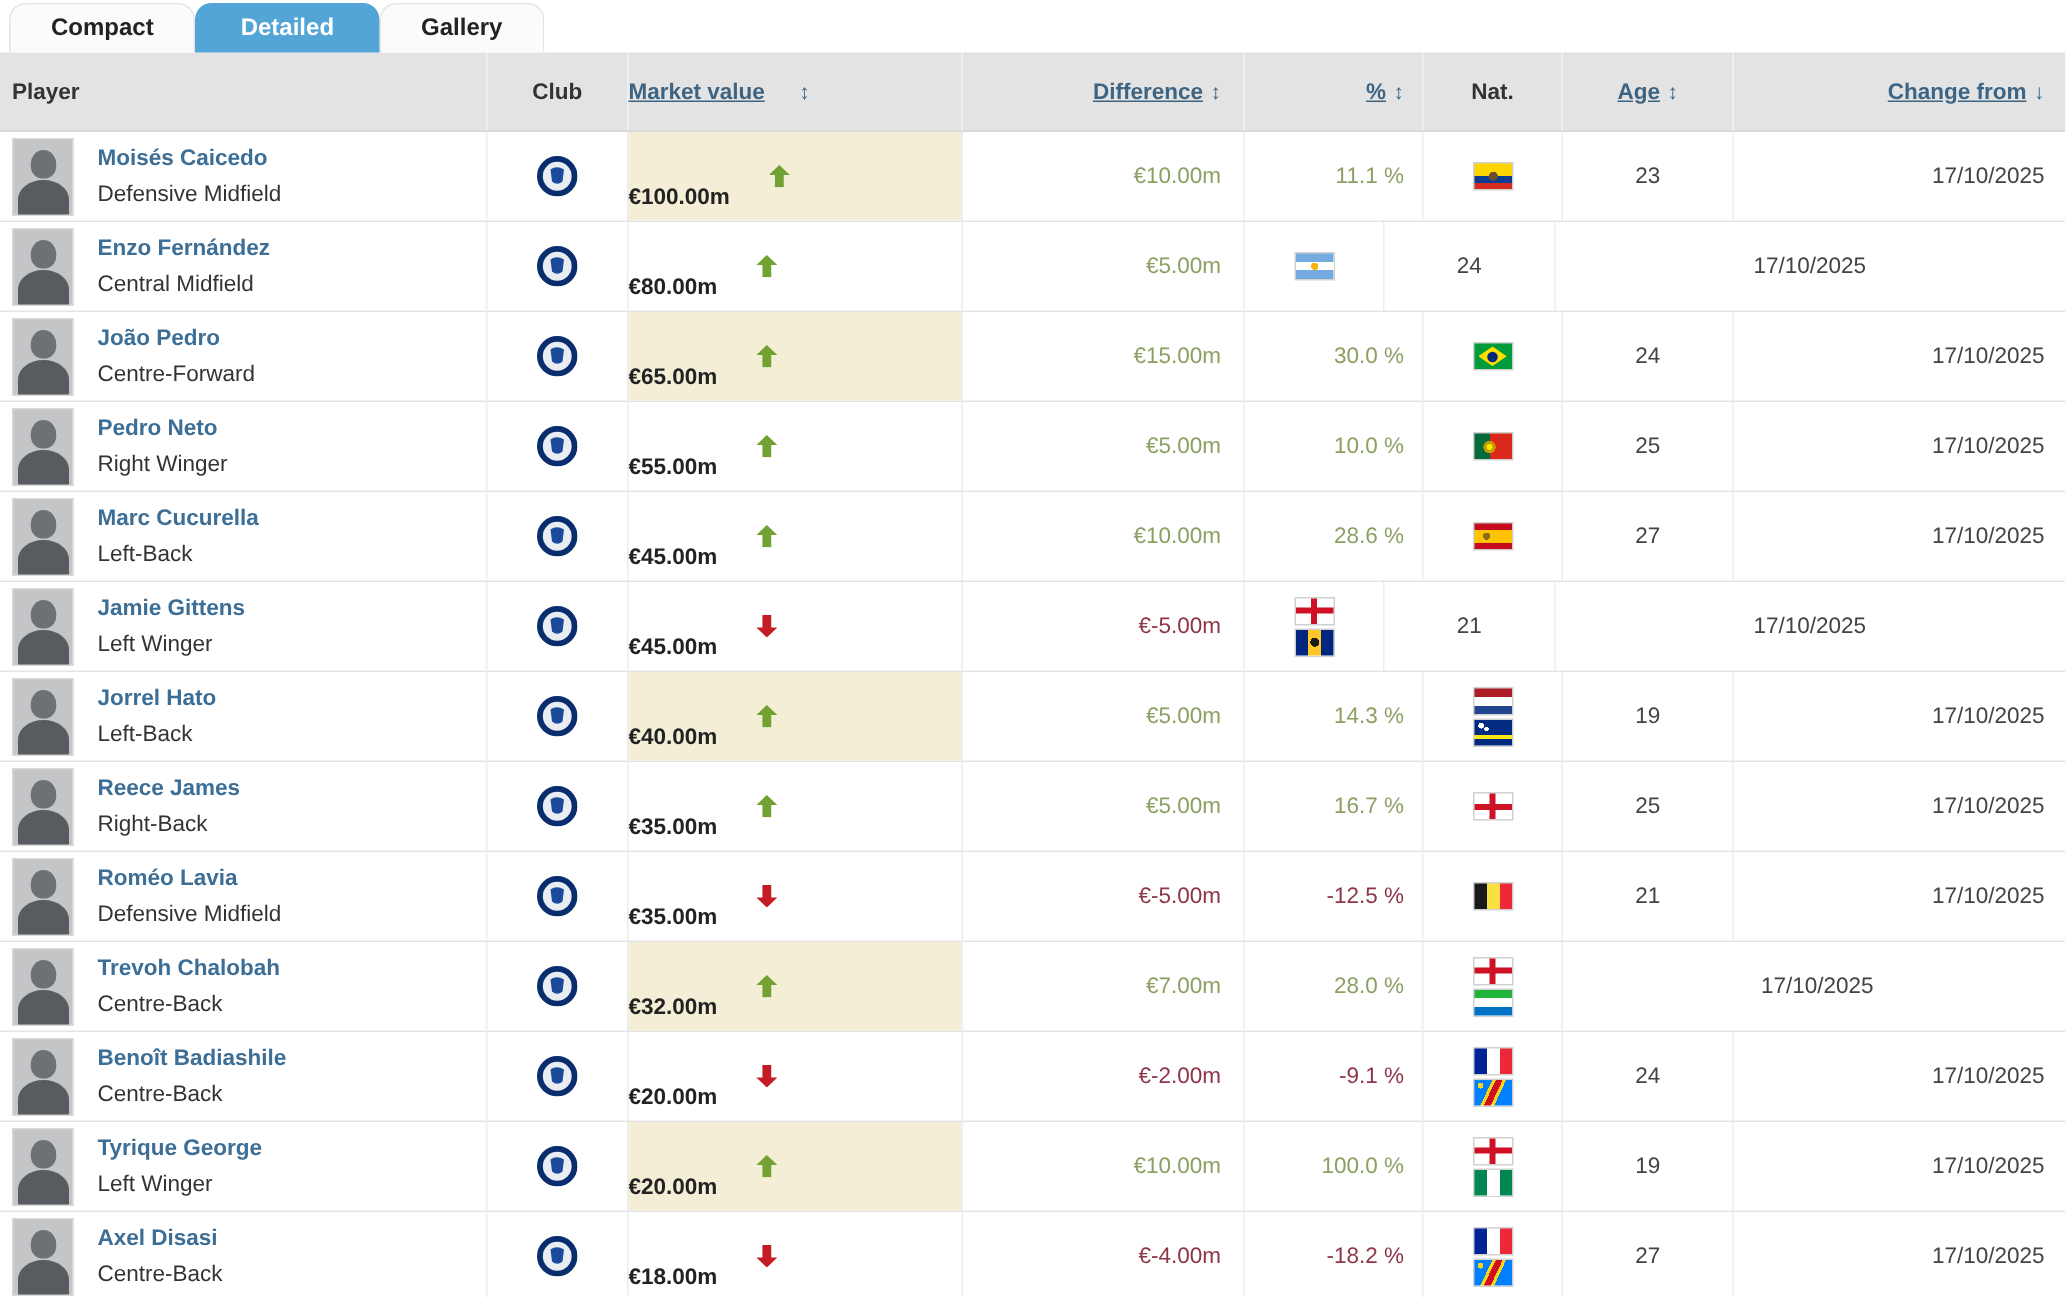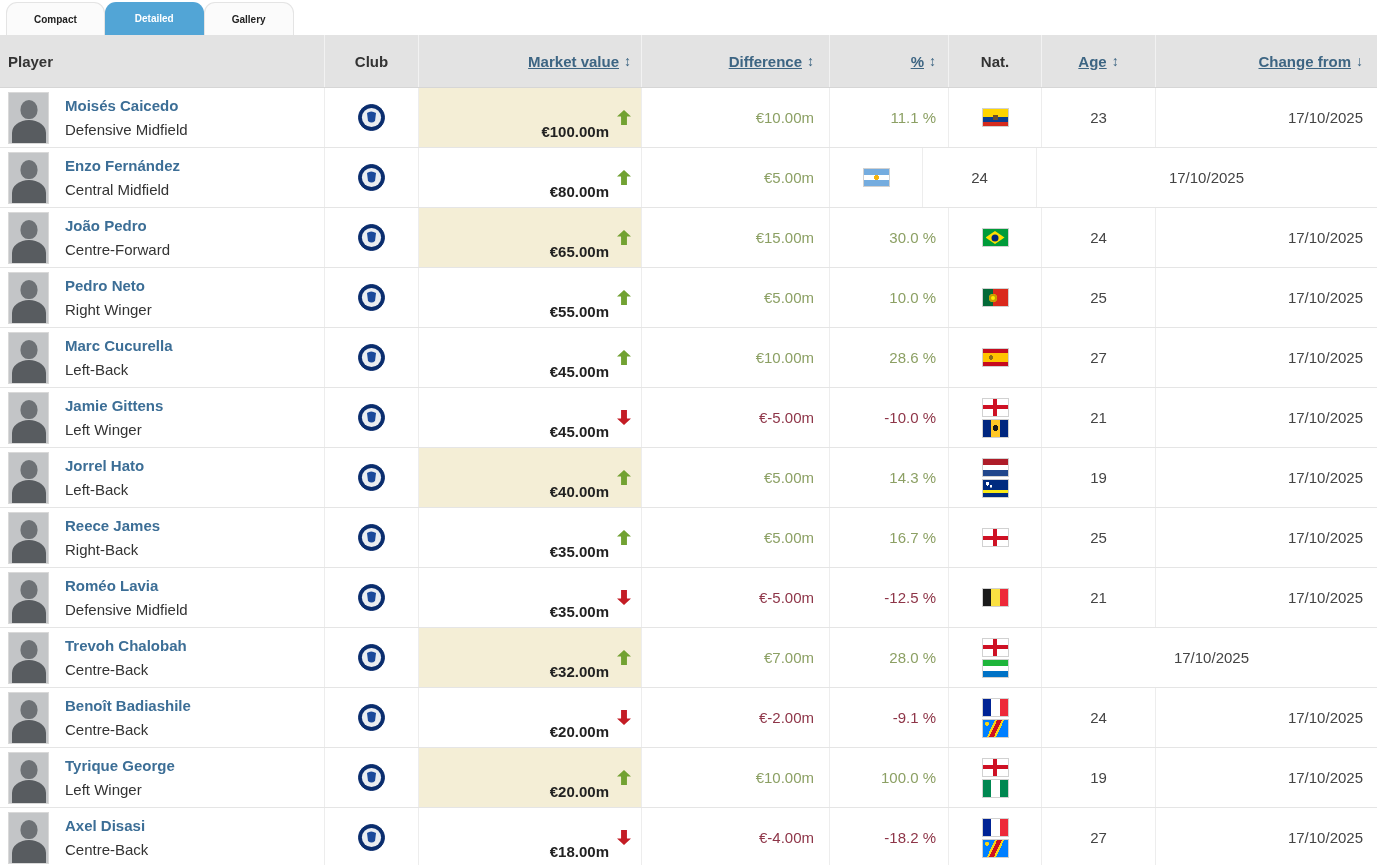--- a/index.html
+++ b/index.html
@@ -3,37 +3,37 @@
 <meta charset="utf-8">
 <style>
   html,body{margin:0;padding:0;background:#fff;}
   *{box-sizing:border-box;}
   #app{width:1377px;height:865px;overflow:hidden;position:relative;background:#fff;
        font-family:"Liberation Sans","DejaVu Sans",sans-serif;font-size:15px;color:#333;}
 
   
   .tabbar{height:35px;display:flex;align-items:flex-end;padding-left:6px;background:#fff;}
   .tab{height:33px;display:flex;align-items:center;padding:0 27px;border-radius:11px 11px 0 0;
-       font-weight:700;font-size:10px;cursor:pointer;position:relative;}
+       font-weight:700;font-size:16px;cursor:pointer;position:relative;}
   .tab.inactive{background:#fbfbfb;border:1px solid #e4e4e4;border-bottom:none;color:#222;}
   .tab.active{background:var(--accent);color:#fff;border:none;padding:0 30px;}
 
   
   .thead{display:flex;height:53px;background:#e3e3e3;border-bottom:1px solid #d6d6d6;
          font-weight:700;align-items:center;}
   .thead .cell{height:100%;display:flex;align-items:center;}
   .thead .cell + .cell{border-left:1px solid #f2f2f2;}
   .th-label{color:#333;}
   .sortable{color:var(--sort-link);text-decoration:underline;cursor:pointer;}
   .sort-icon{color:var(--sort-link);text-decoration:none;margin-left:5px;font-size:14px;cursor:pointer;}
 
   .cell{height:100%;display:flex;align-items:center;}
   .c-player{width:324px;padding-left:8px;}
   .c-club{width:94px;justify-content:center;}
-  .c-mv{width:223px;justify-content:flex-end;padding-right:10px;}
+  .c-mv{width:223px;justify-content:flex-start;padding-right:10px;gap:18px;}
   .c-diff{width:188px;justify-content:flex-end;padding-right:15px;}
   .c-pct{width:119px;justify-content:flex-end;padding-right:12px;}
   .c-nat{width:93px;justify-content:center;}
   .c-age{width:114px;justify-content:center;}
   .c-change{width:222px;justify-content:flex-end;padding-right:14px;}
 
   .tbody .row{display:flex;height:60px;border-bottom:1px solid #e5e5e5;background:#fff;}
   .tbody .cell + .cell{border-left:1px solid #ededed;}
 
   
@@ -334,23 +334,20 @@
         <circle cx="13.5" cy="13.5" r="13" fill="none" stroke="#0a2d6e" stroke-width="1"></circle>
       </svg>
     </div>
     <div class="cell c-mv">
       <span class="mv-val">€45.00m</span>
       <span class="arr arr-down"></span>
     </div>
     <div class="cell c-diff">
       <span class="neg">€-5.00m</span>
     </div>
-    <div class="cell c-pct">
-      <span class="neg">-10.0 %</span>
-    </div>
     <div class="cell c-nat">
           <span class="flag f-england" title="England"></span>
           <span class="flag f-barbados" title="Barbados"></span>
         </div>
     <div class="cell c-age">
       <span>21</span>
     </div>
     <div class="cell c-change">
       <span>17/10/2025</span>
     </div>

